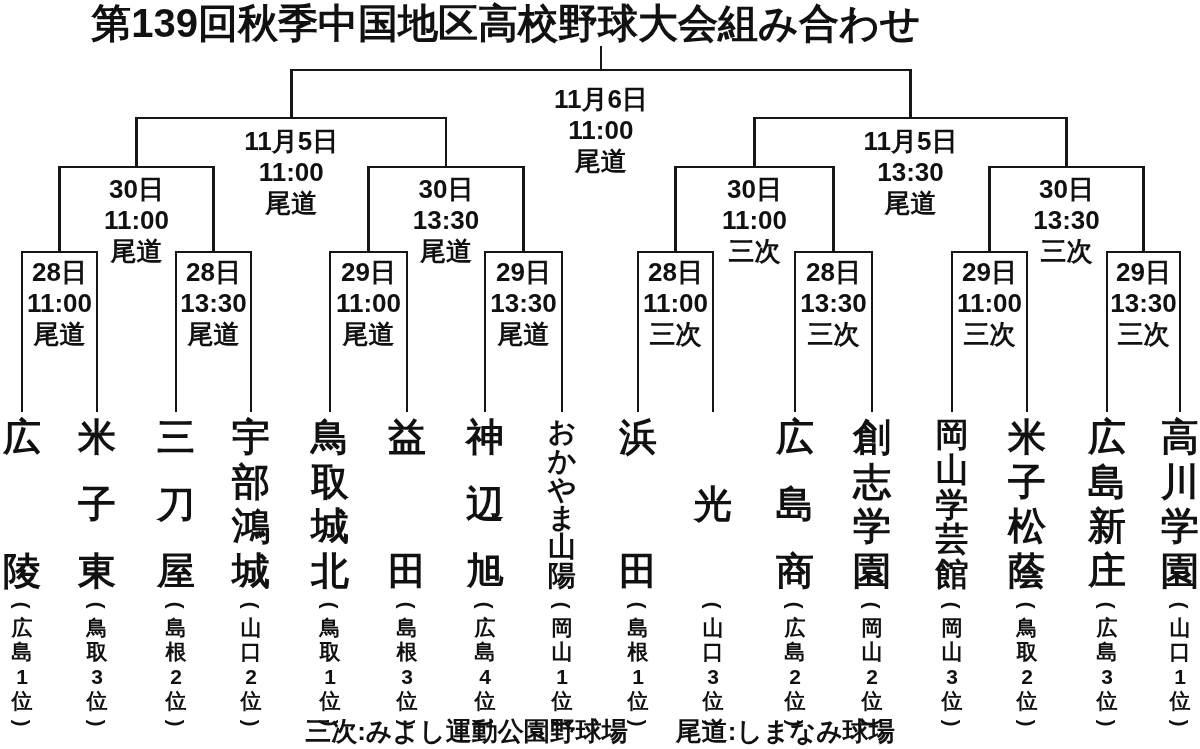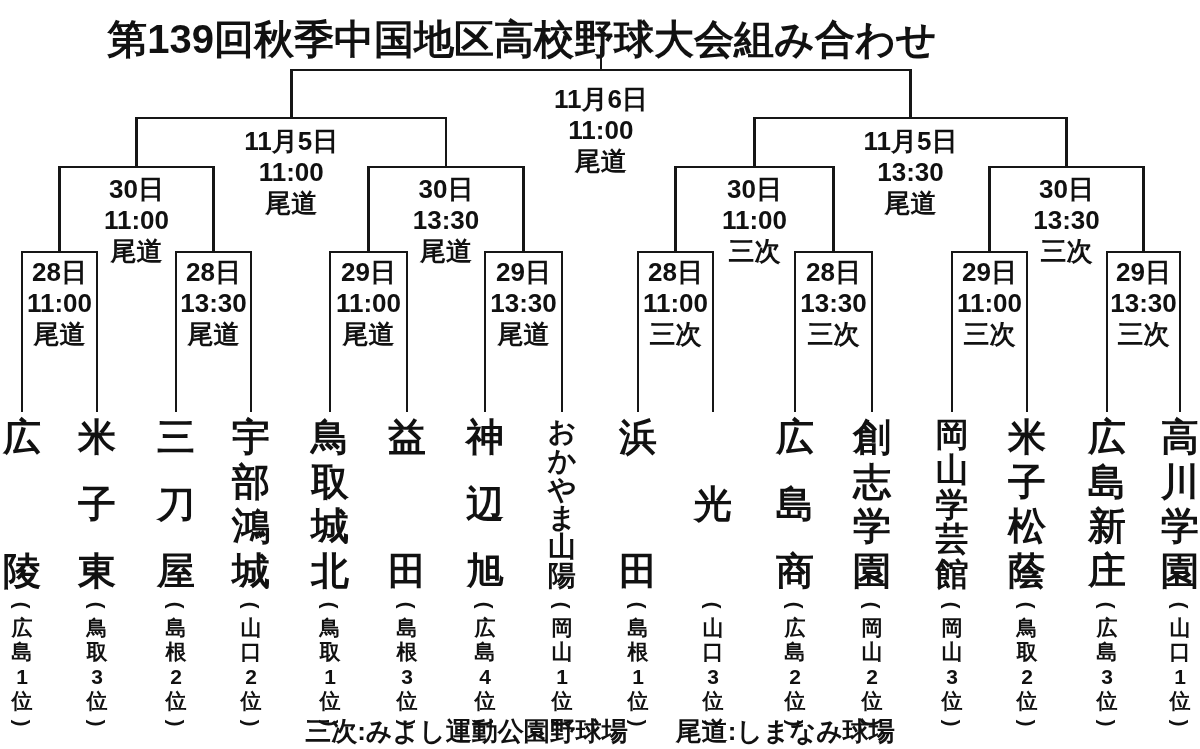--- a/index.html
+++ b/index.html
@@ -1,20 +1,20 @@
 <!DOCTYPE html>
 <html><head>
 <meta charset="utf-8">
 <style>
   html,body { margin:0; padding:0; background:#ffffff; }
   body { width:1200px; height:749px; overflow:hidden;
          font-family:"Liberation Sans","DejaVu Sans",sans-serif; color:#111111; }
   .stage { position:relative; width:1200px; height:749px; background:#ffffff; }
 
-  .title { position:absolute; top:0; left:0; width:1012px; margin:16px;
+  .title { position:absolute; top:0; left:0; width:1012px; margin:0;
            text-align:center; font-size:40px; line-height:46px; font-weight:bold;
            letter-spacing:0; white-space:nowrap; }
 
   svg.lines { position:absolute; left:0; top:0; width:1200px; height:749px; }
   svg.lines polyline { fill:none; stroke:#161616; stroke-width:2.6; shape-rendering:crispEdges; }
 
   .match-label { position:absolute; transform:translateX(-50%);
                  text-align:center; font-weight:bold; font-size:26px;
                  line-height:31px; white-space:nowrap; }
 

